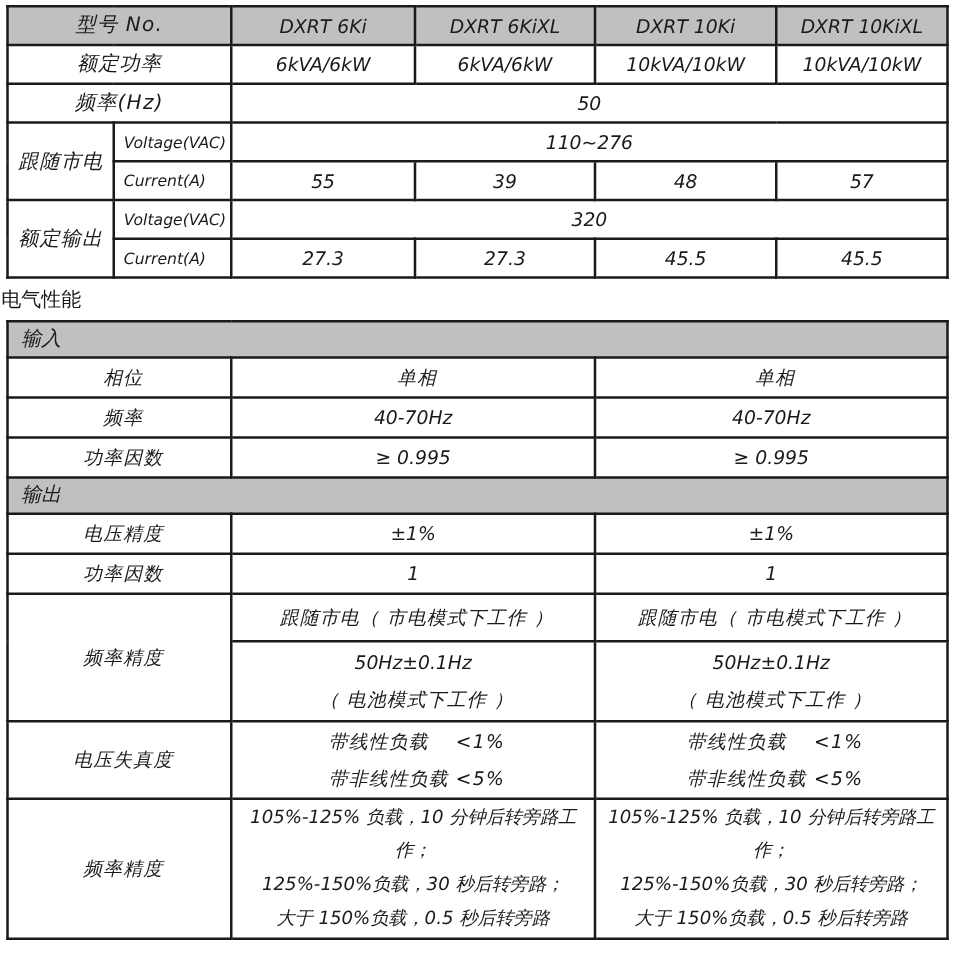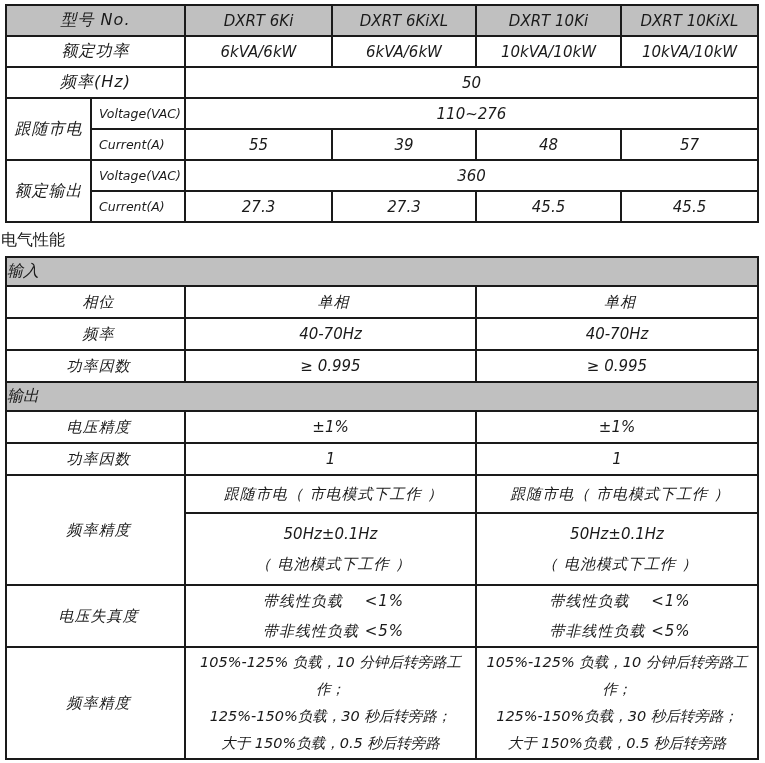--- a/index.html
+++ b/index.html
@@ -7,21 +7,21 @@
          font-family:"DejaVu Sans","Liberation Sans",sans-serif; color:#1a1a1a; }
   table { border-collapse:collapse; position:absolute; table-layout:fixed; }
   td { border:2px solid #1a1a1a; text-align:center; vertical-align:middle; padding:0; font-size:15px;font-style:italic; }
   .hdr { background:#c0c0c0; }
   .lab-cn { font-size:16px; letter-spacing:1px; }
   .small { font-size:12.5px; text-align:left; padding-left:7px; }
   #t1 { left:5px; top:4px; width:752px; }
   #t1 tr { height:31px; }
   .section-title { position:absolute; left:1px; top:230px; font-size:16px; }
   #t2 { left:5px; top:256px; width:752px; }
-  .sec td { background:#c0c0c0; text-align:left; font-size:16px; height:27px; }
+  .sec td { background:#c0c0c0; text-align:left; padding-left:10px; font-size:16px; height:27px; }
   #t2 .r34 { height:32px; }
   .ml { line-height:30px; font-size:15px; }
   .cn { letter-spacing:1px;padding-left:6px; }
 </style>
 </head>
 <body>
 
 <table id="t1">
   <colgroup>
       <col style="width:85px">
@@ -58,21 +58,21 @@
   <tr>
     <td class="small">Current(A)</td>
     <td>55</td>
     <td>39</td>
     <td>48</td>
     <td>57</td>
   </tr>
   <tr>
     <td rowspan="2" class="lab-cn">额定输出</td>
     <td class="small">Voltage(VAC)</td>
-    <td colspan="4">360</td>
+    <td colspan="4">320</td>
   </tr>
   <tr>
     <td class="small">Current(A)</td>
     <td>27.3</td>
     <td>27.3</td>
     <td>45.5</td>
     <td>45.5</td>
   </tr>
 </tbody>
   </table>
@@ -115,21 +115,21 @@
   <tr class="r34">
     <td class="cn">功率因数</td>
     <td>1</td>
     <td>1</td>
   </tr>
   <tr style="height:38px">
     <td rowspan="2" class="cn">频率精度</td>
     <td class="cn">跟随市电（ 市电模式下工作 ）</td>
     <td class="cn">跟随市电（ 市电模式下工作 ）</td>
   </tr>
-  <tr style="height:72px">
+  <tr style="height:64px">
     <td class="ml">
       <div>50Hz±0.1Hz</div>
       <div class="cn">（ 电池模式下工作 ）</div>
     </td>
     <td class="ml">
       <div>50Hz±0.1Hz</div>
       <div class="cn">（ 电池模式下工作 ）</div>
     </td>
   </tr>
   <tr style="height:62px">

